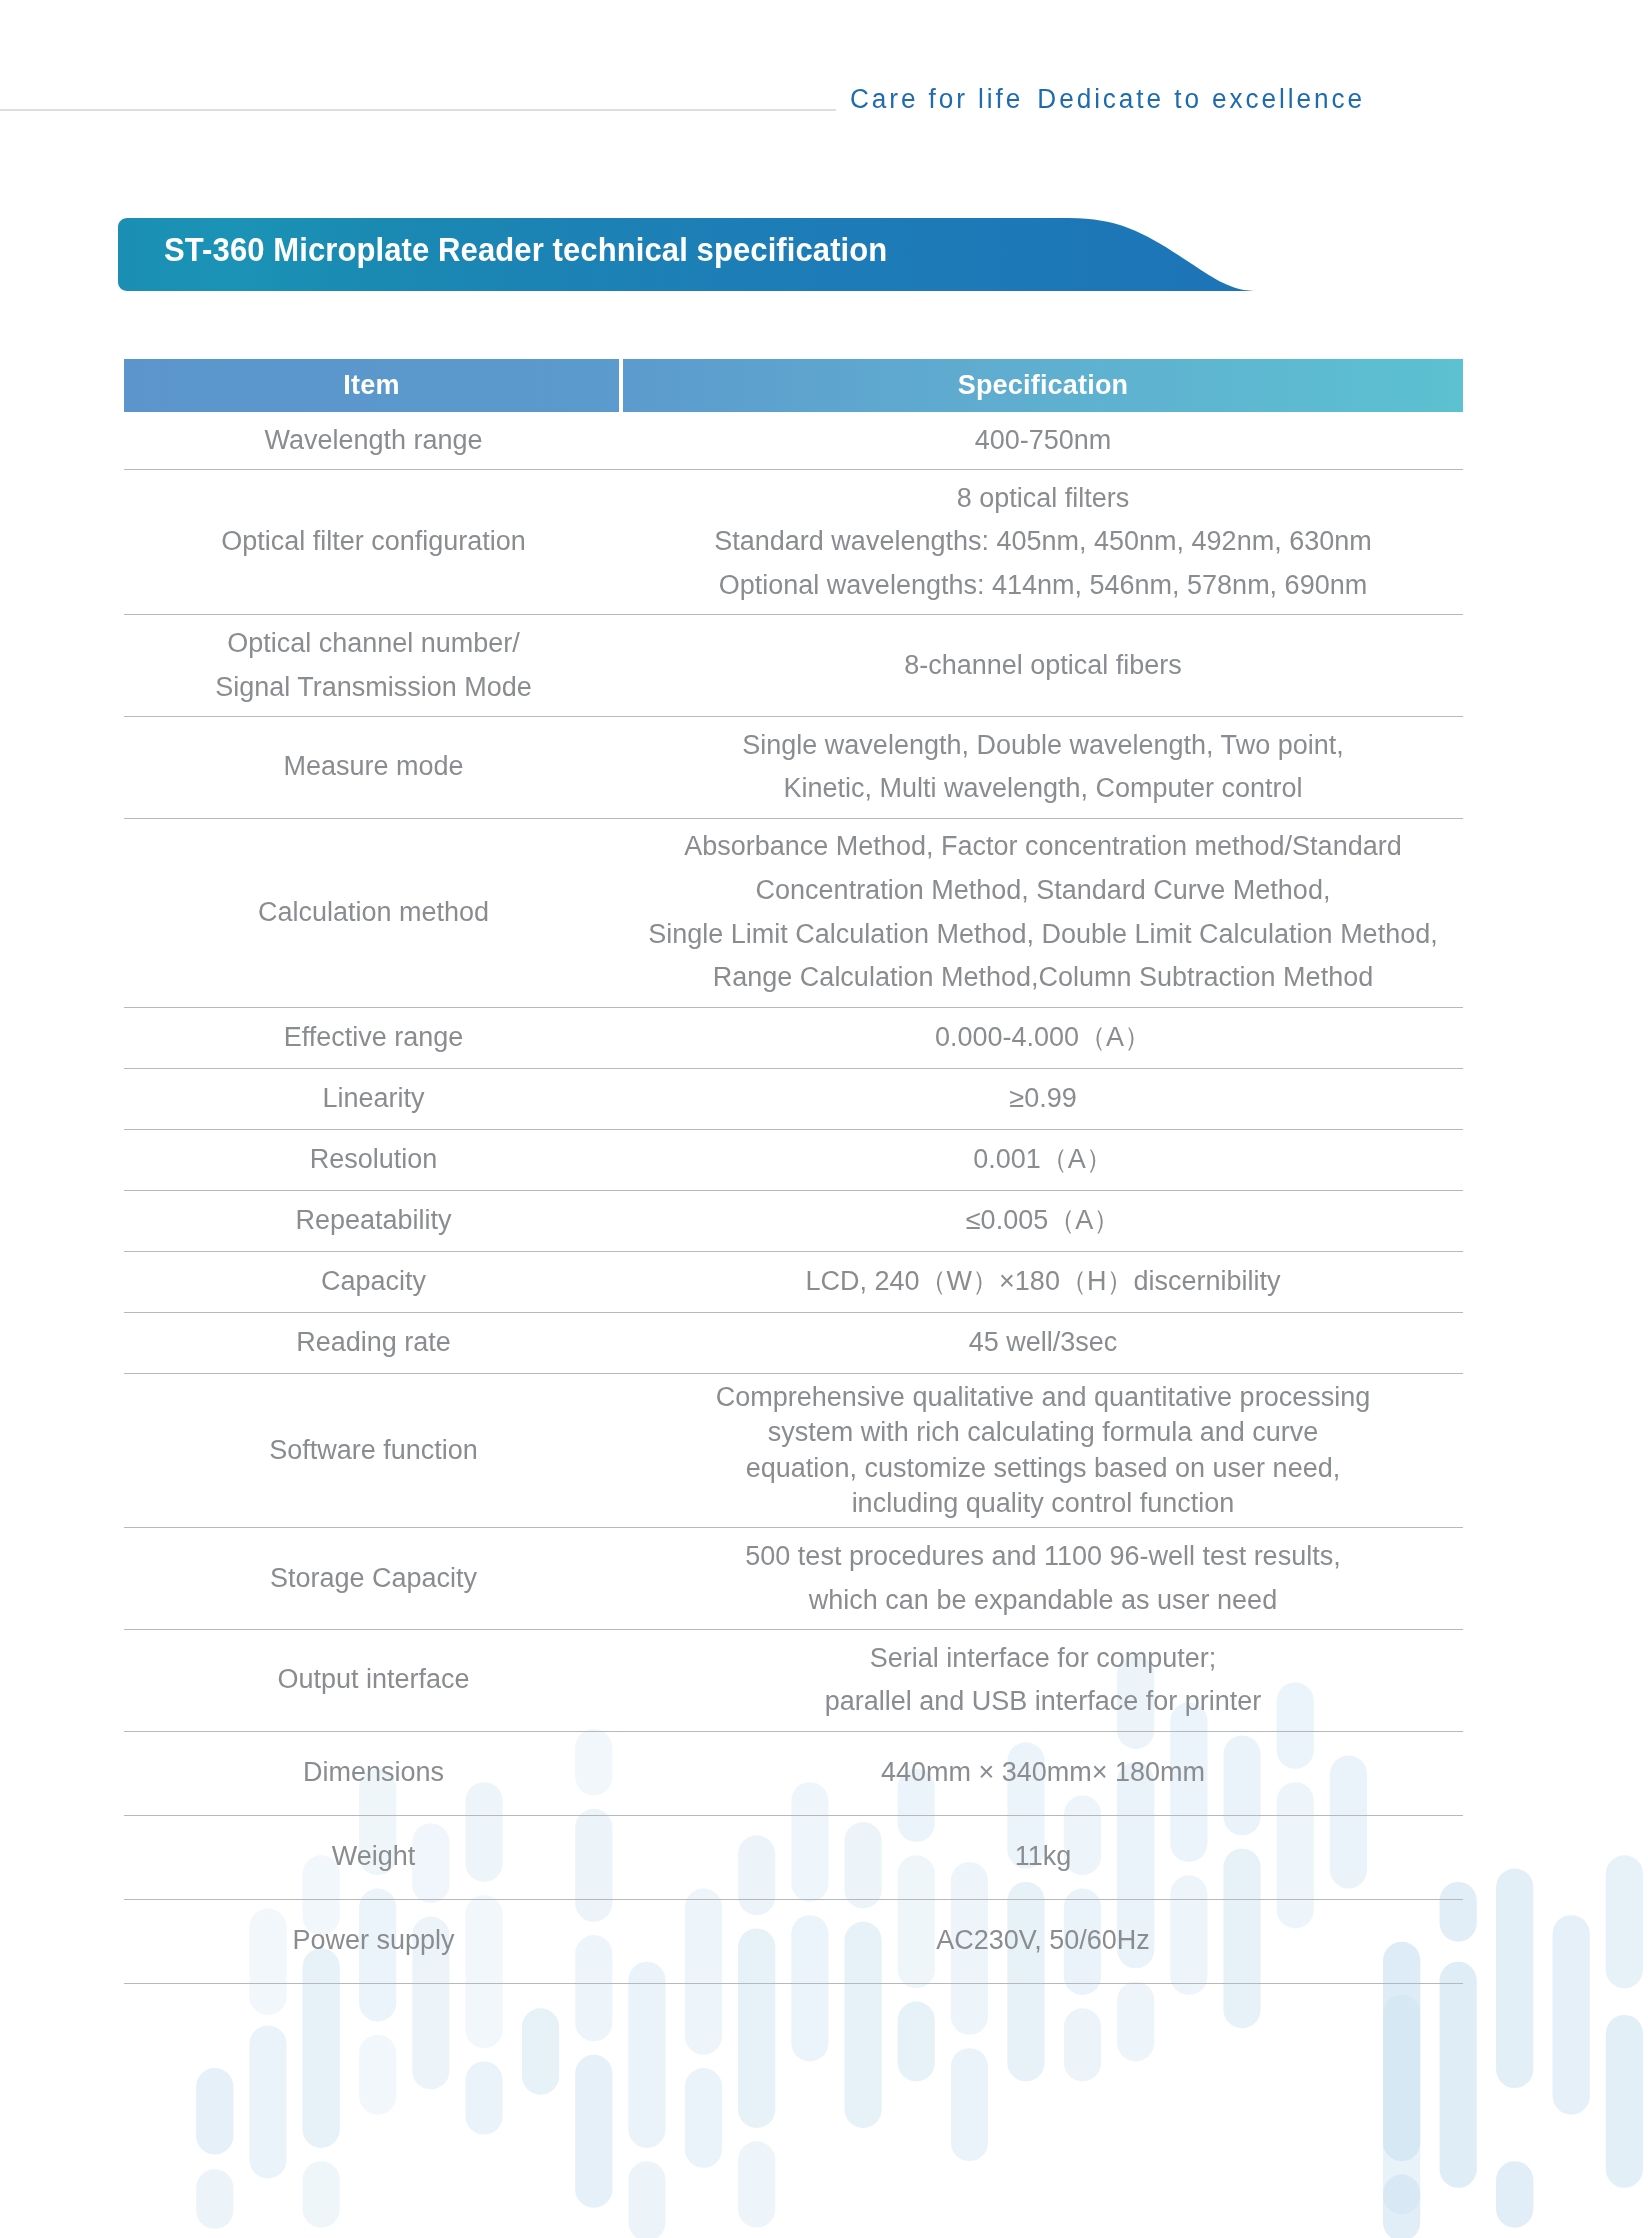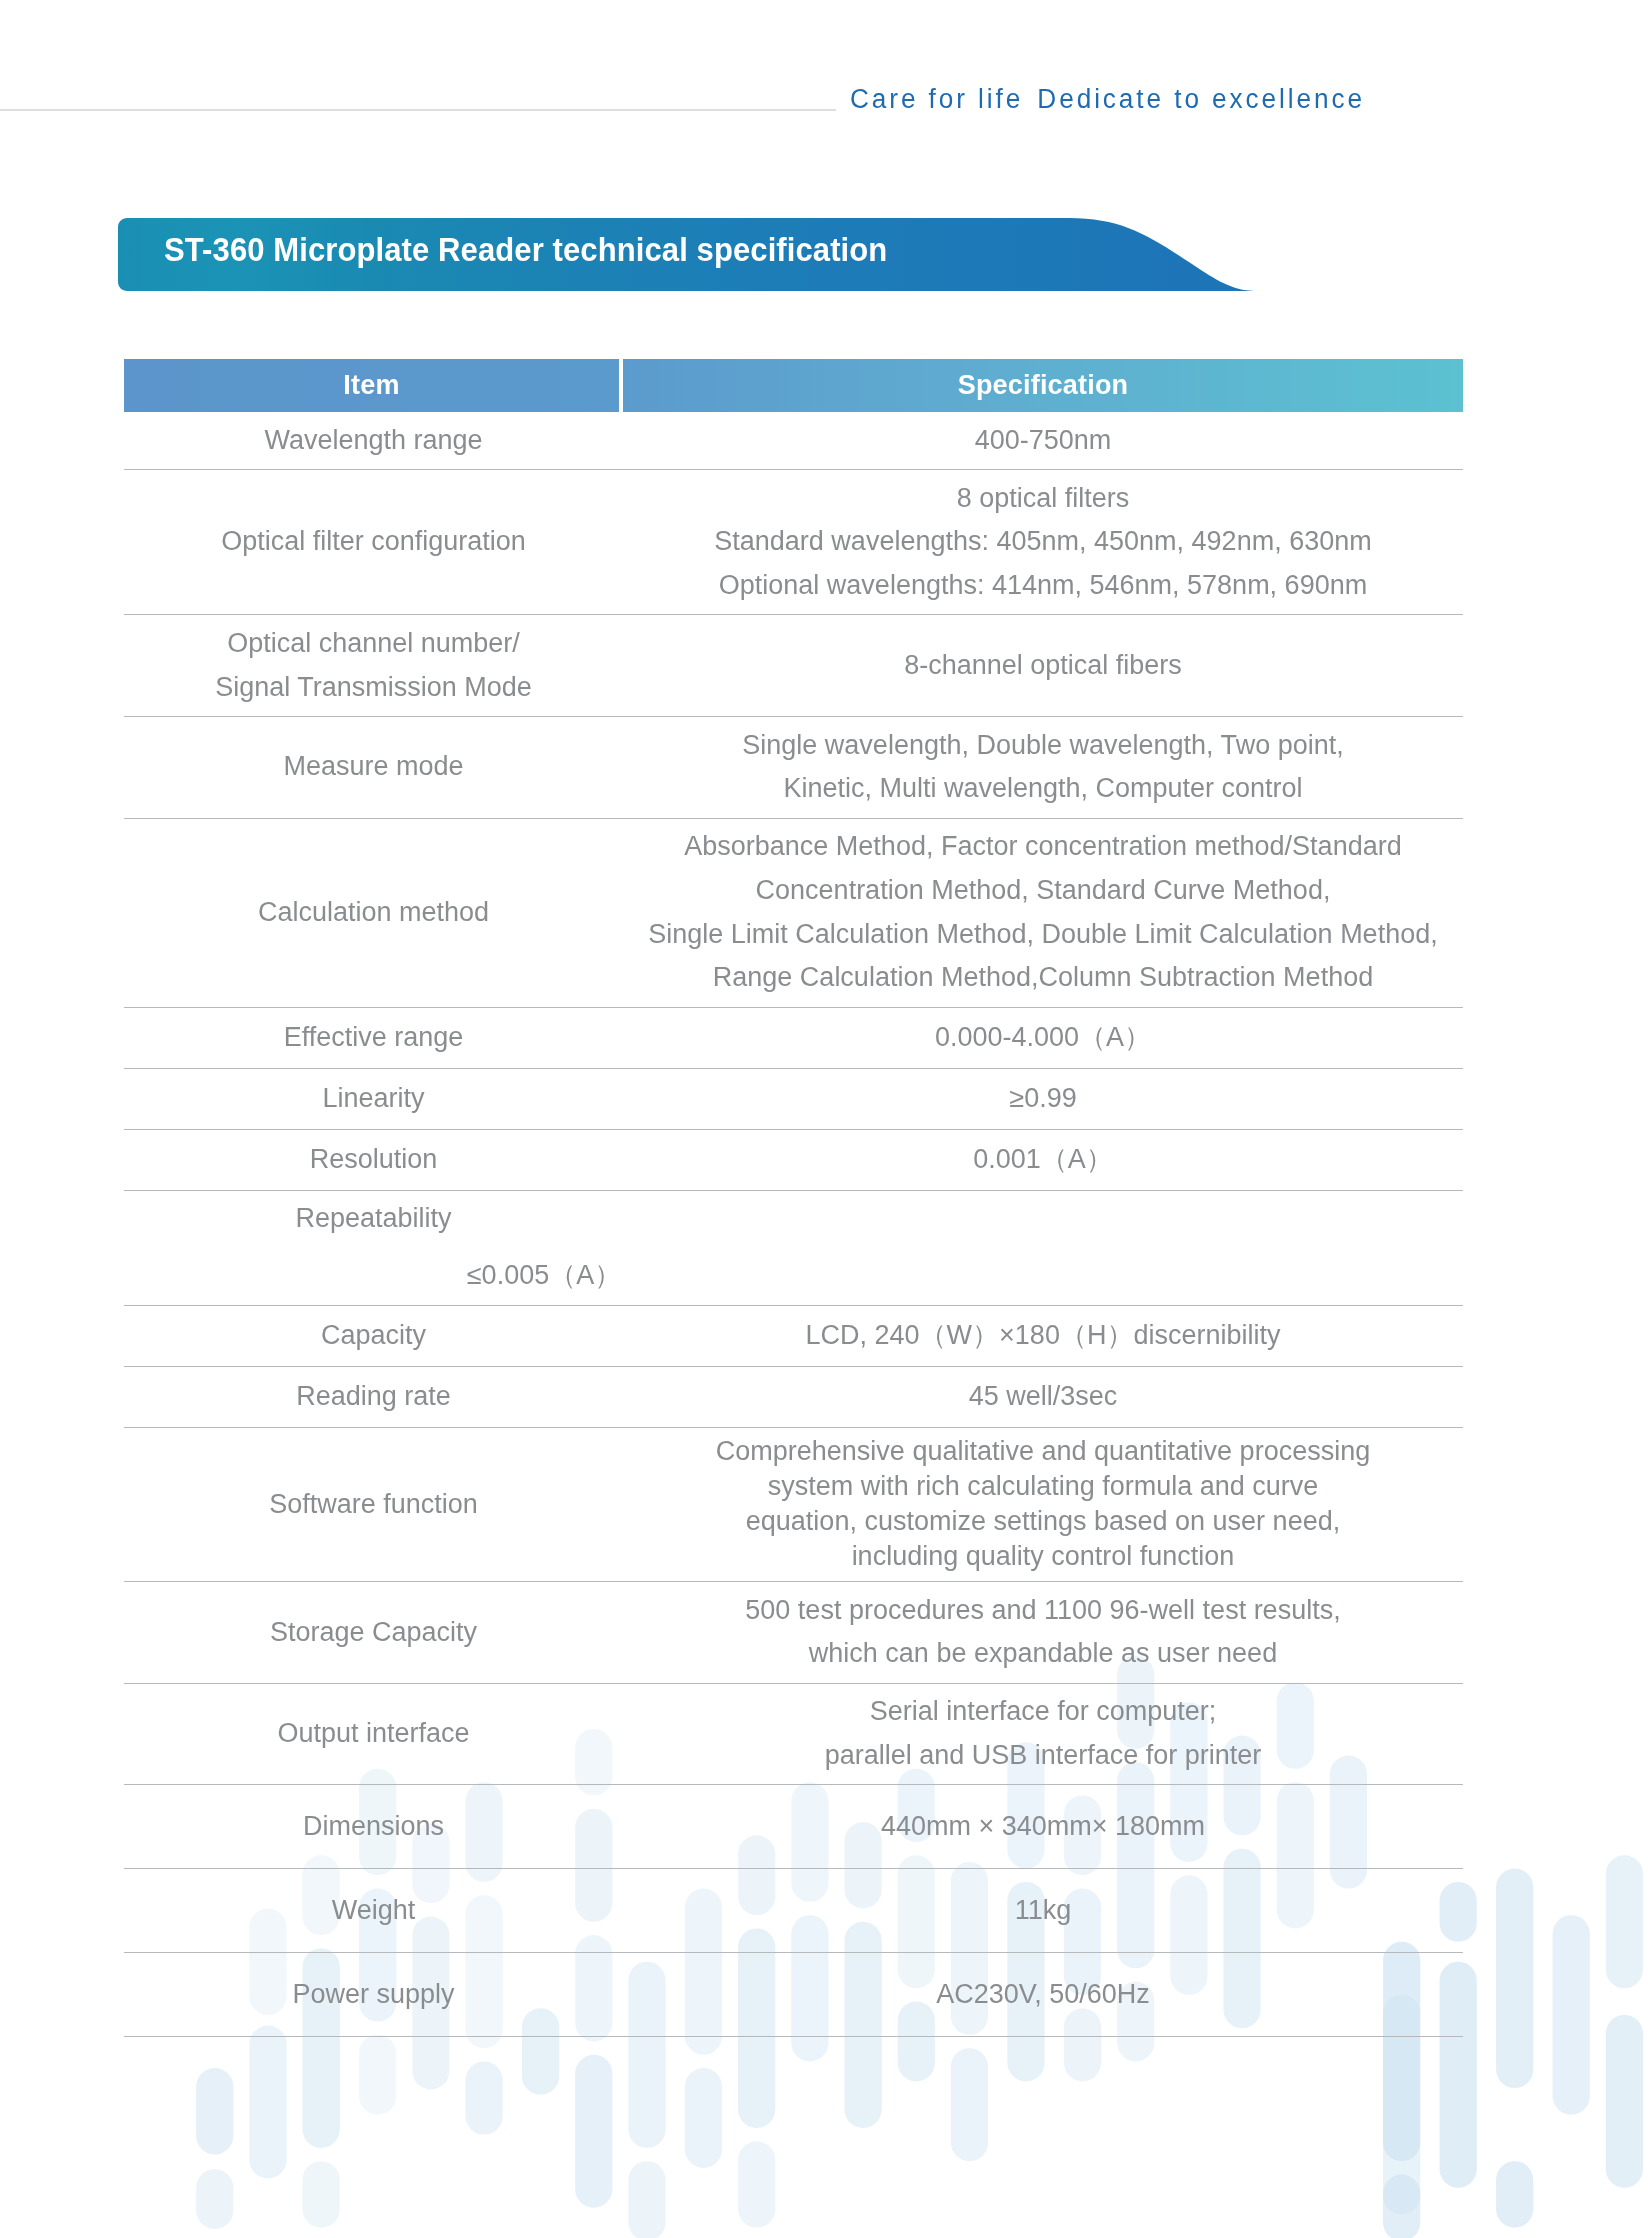--- a/index.html
+++ b/index.html
@@ -236,21 +236,21 @@
         </div>
       </div>
       <div class="row" style="min-height: 61px;">
         <div class="cell c-item">Resolution</div>
         <div class="cell c-spec">
           <div>
             <span class="ml">0.001（A）</span>
           </div>
         </div>
       </div>
-      <div class="row" style="min-height: 61px; flex-direction: column;">
+      <div class="row" style="min-height: 61px;">
         <div class="cell c-item">Repeatability</div>
         <div class="cell c-spec">
           <div>
             <span class="ml">≤0.005（A）</span>
           </div>
         </div>
       </div>
       <div class="row" style="min-height: 61px;">
         <div class="cell c-item">Capacity</div>
         <div class="cell c-spec">

